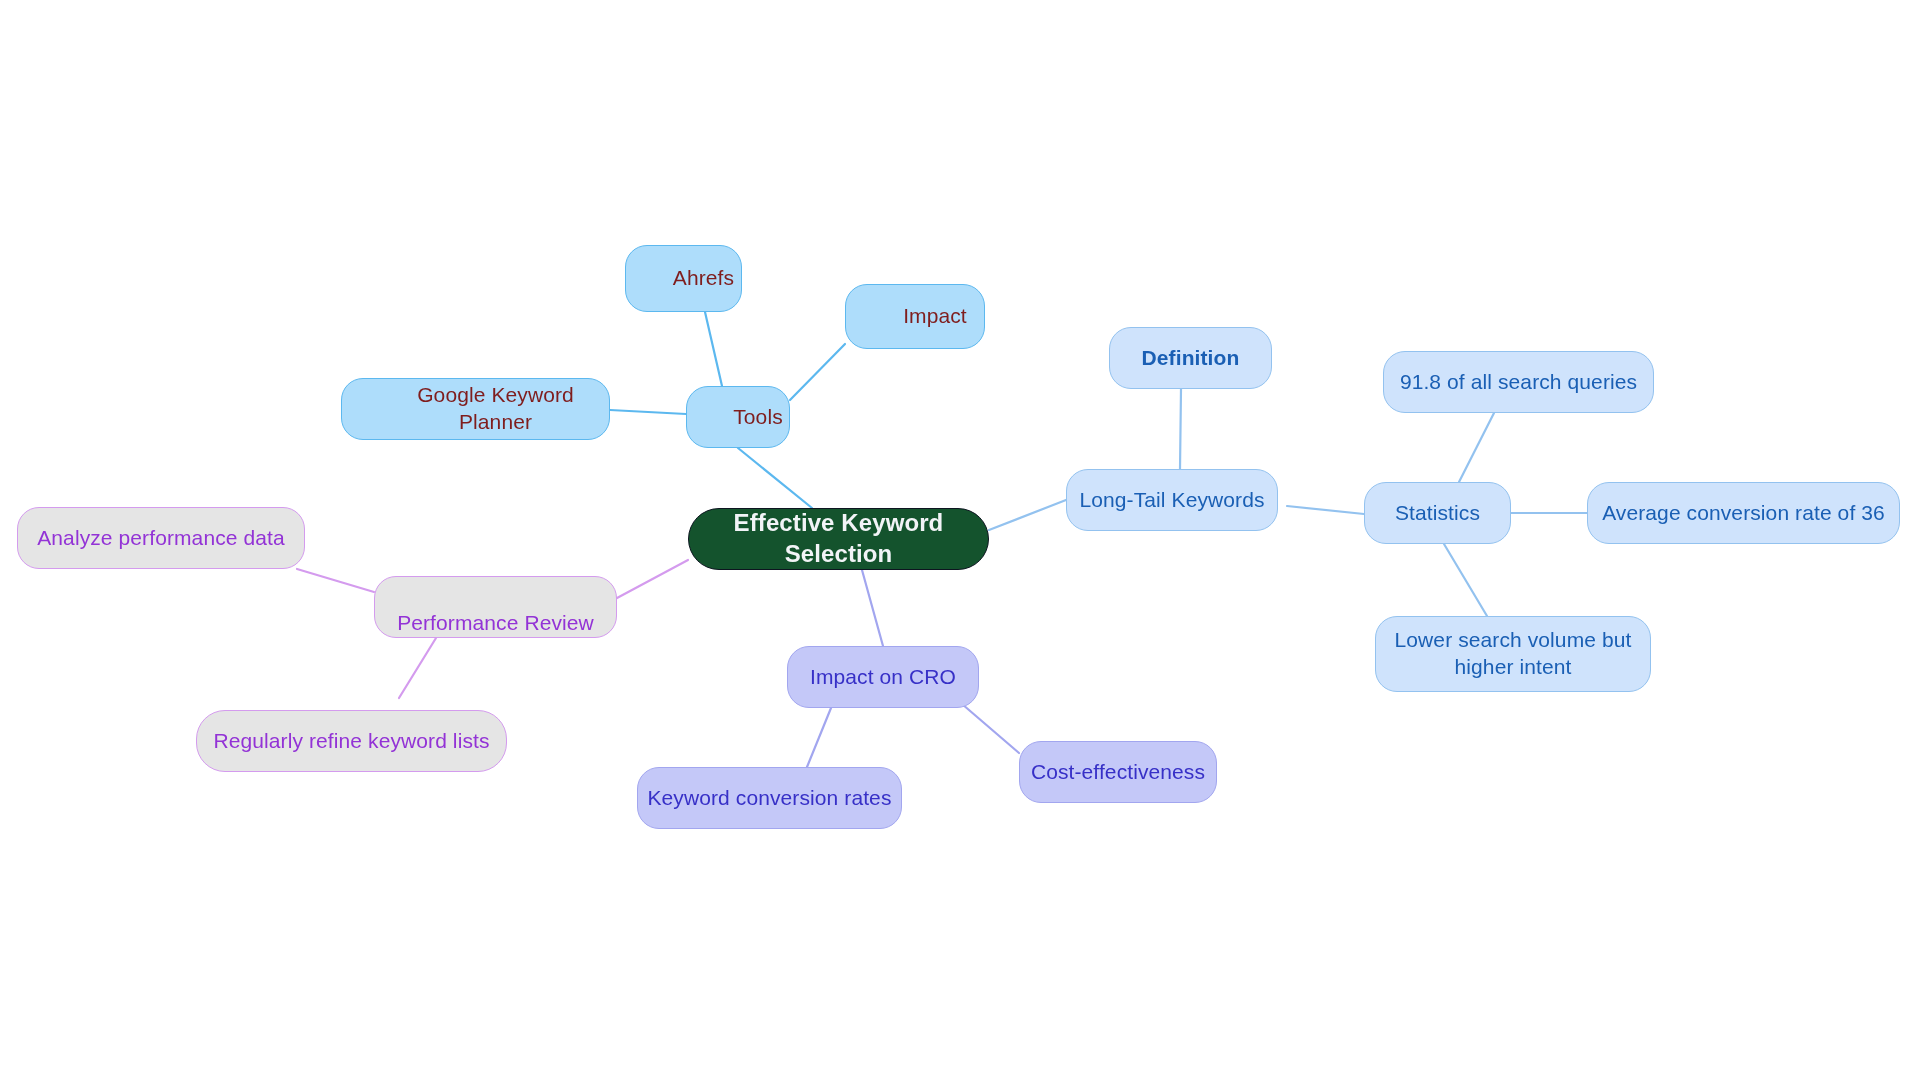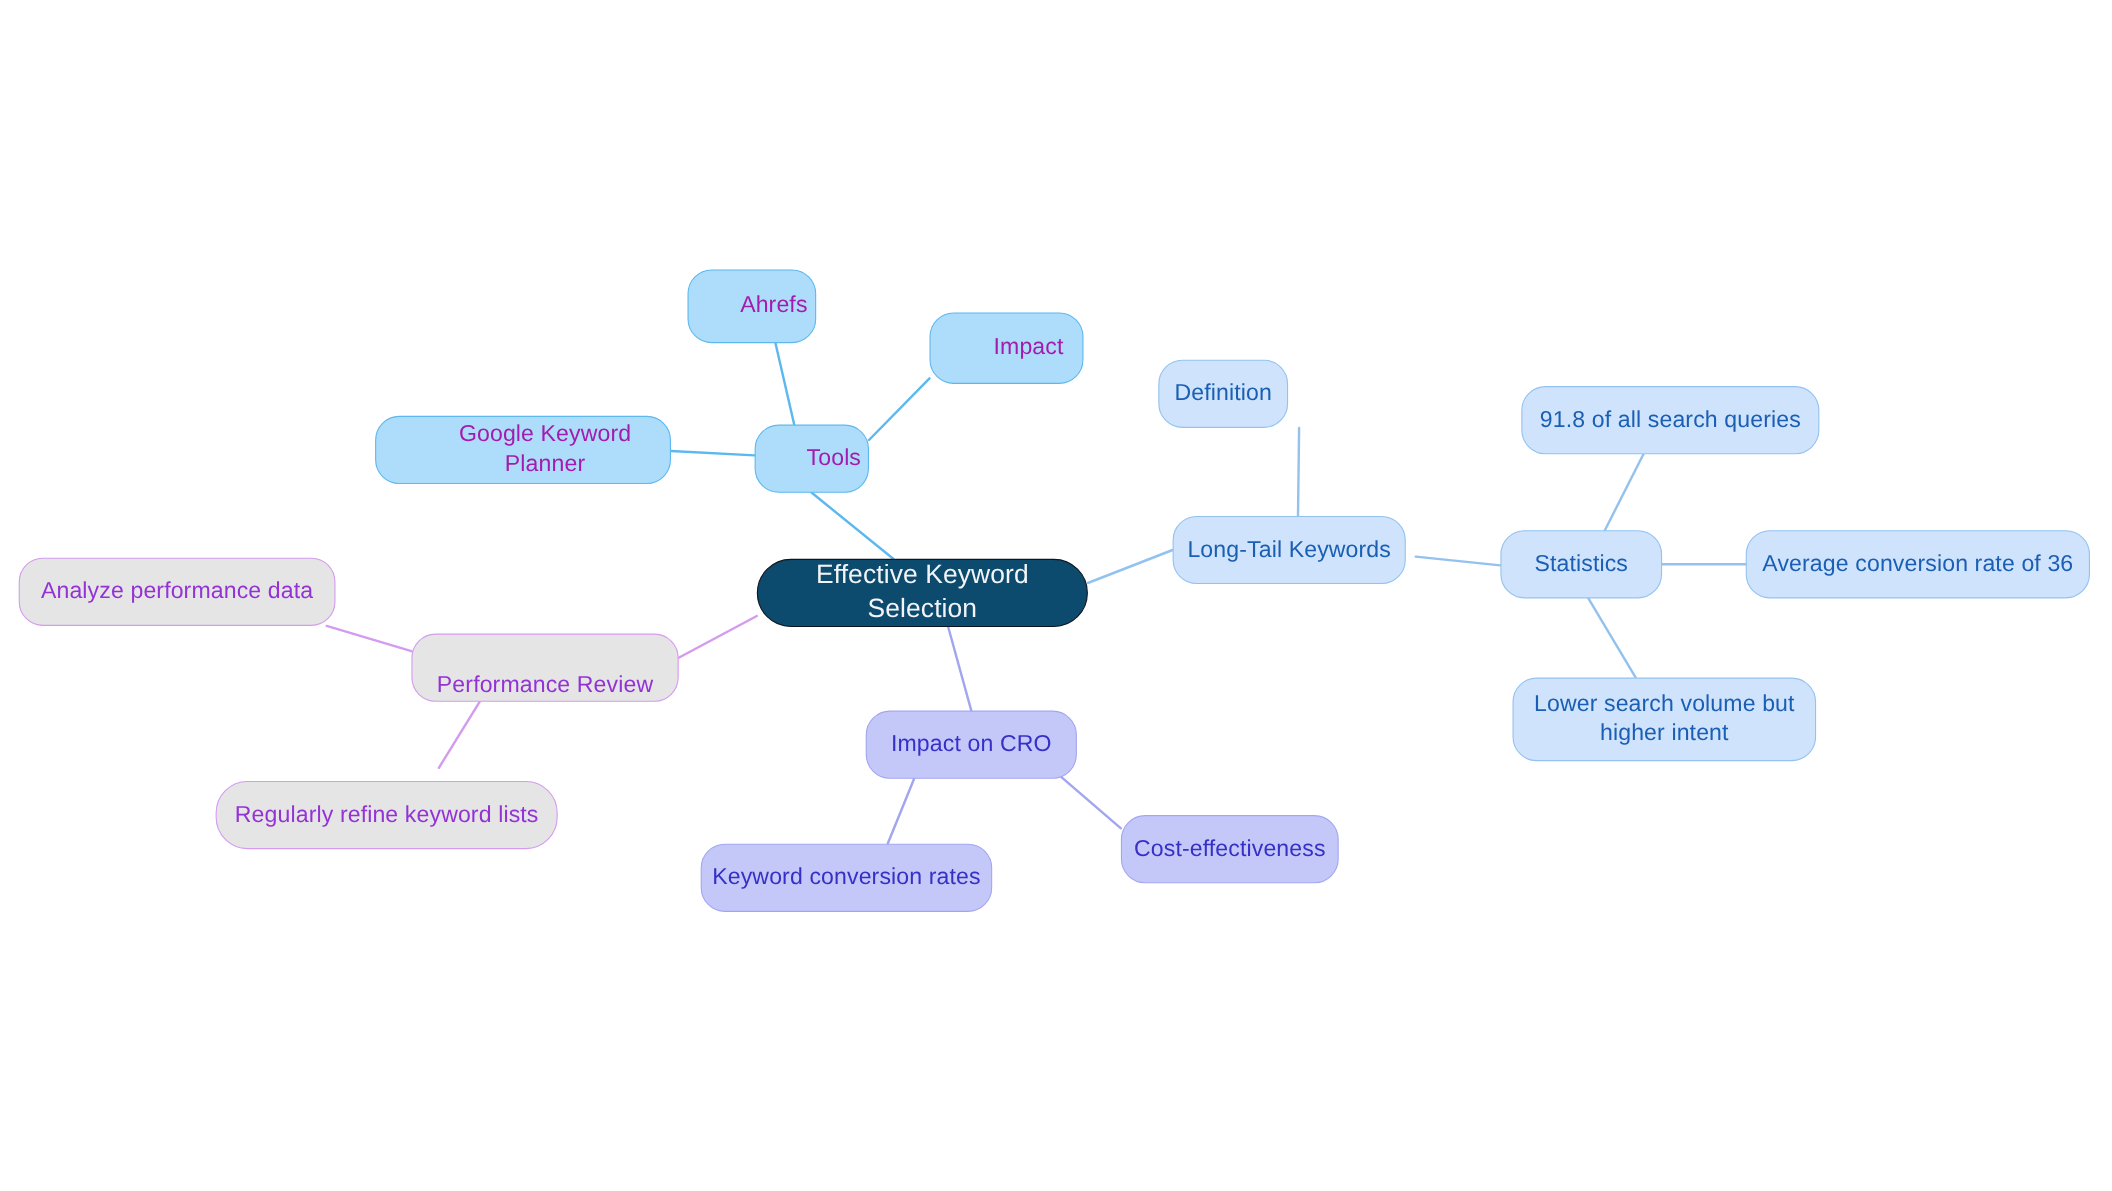--- a/index.html
+++ b/index.html
@@ -35,30 +35,31 @@
     align-items: center;
     justify-content: center;
     text-align: center;
     border-style: solid;
     border-width: 1.5px;
     white-space: pre-line;
     line-height: 1.28;
     letter-spacing: 0.1px;
   }
   .node-root {
-    background: #0c4a6e;
+    background: #14532d;
     border-color: #0d1520;
     color: #f2f4f7;
     font-size: 24px;
     border-radius: 34px;
+    font-weight: bold;
   }
   .node-sky {
     background: #aeddfb;
     border-color: #5cb8ef;
-    color: #a21caf;
+    color: #7f1d1d;
     font-size: 21px;
     border-radius: 22px;
     padding-left: 40px;
   }
   .node-blue {
     background: #cfe3fc;
     border-color: #93c2ef;
     color: #1a5fb4;
     font-size: 21px;
     border-radius: 22px;
@@ -104,21 +105,21 @@
       <line x1="374" y1="592" x2="297" y2="569" stroke="#d49bee" stroke-width="2.2" stroke-linecap="round"></line>
       <line x1="436" y1="638" x2="399" y2="698" stroke="#d49bee" stroke-width="2.2" stroke-linecap="round"></line>
     </svg>
   <div id="node-layer">
       <div class="node node-root" style="left: 688px; top: 508px; width: 301px; height: 62px;"><span class="node-label">Effective Keyword Selection</span></div>
       <div class="node node-sky" style="left: 686px; top: 386px; width: 104px; height: 62px;"><span class="node-label">Tools</span></div>
       <div class="node node-sky" style="left: 625px; top: 245px; width: 117px; height: 67px;"><span class="node-label">Ahrefs</span></div>
       <div class="node node-sky" style="left: 845px; top: 284px; width: 140px; height: 65px;"><span class="node-label">Impact</span></div>
       <div class="node node-sky" style="left: 341px; top: 378px; width: 269px; height: 62px;"><span class="node-label">Google Keyword Planner</span></div>
       <div class="node node-blue" style="left: 1066px; top: 469px; width: 212px; height: 62px;"><span class="node-label">Long-Tail Keywords</span></div>
-      <div class="node node-blue" style="left: 1053px; top: 327px; width: 118px; height: 62px;"><span class="node-label">Definition</span></div>
+      <div class="node node-blue" style="left: 1109px; top: 327px; width: 163px; height: 62px; font-weight: bold;"><span class="node-label">Definition</span></div>
       <div class="node node-blue" style="left: 1364px; top: 482px; width: 147px; height: 62px;"><span class="node-label">Statistics</span></div>
       <div class="node node-blue" style="left: 1383px; top: 351px; width: 271px; height: 62px;"><span class="node-label">91.8 of all search queries</span></div>
       <div class="node node-blue" style="left: 1587px; top: 482px; width: 313px; height: 62px;"><span class="node-label">Average conversion rate of 36</span></div>
       <div class="node node-blue" style="left: 1375px; top: 616px; width: 276px; height: 76px;"><span class="node-label">Lower search volume but
 higher intent</span></div>
       <div class="node node-indigo" style="left: 787px; top: 646px; width: 192px; height: 62px;"><span class="node-label">Impact on CRO</span></div>
       <div class="node node-indigo" style="left: 637px; top: 767px; width: 265px; height: 62px;"><span class="node-label">Keyword conversion rates</span></div>
       <div class="node node-indigo" style="left: 1019px; top: 741px; width: 198px; height: 62px;"><span class="node-label">Cost-effectiveness</span></div>
       <div class="node node-orchid" style="left: 374px; top: 576px; width: 243px; height: 62px; align-items: flex-end;"><span class="node-label">Performance Review</span></div>
       <div class="node node-orchid" style="left: 17px; top: 507px; width: 288px; height: 62px;"><span class="node-label">Analyze performance data</span></div>

